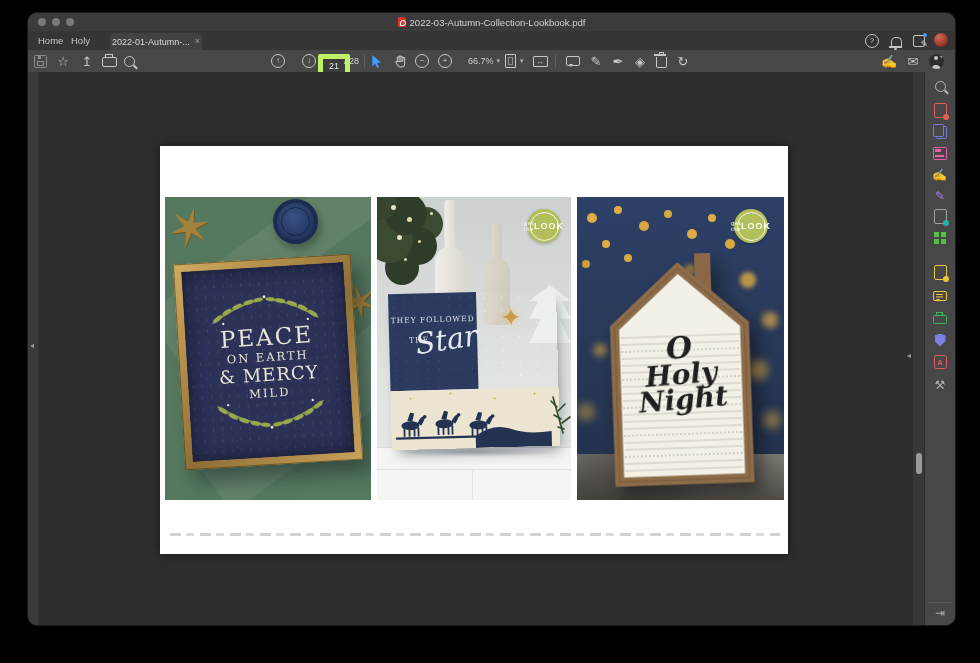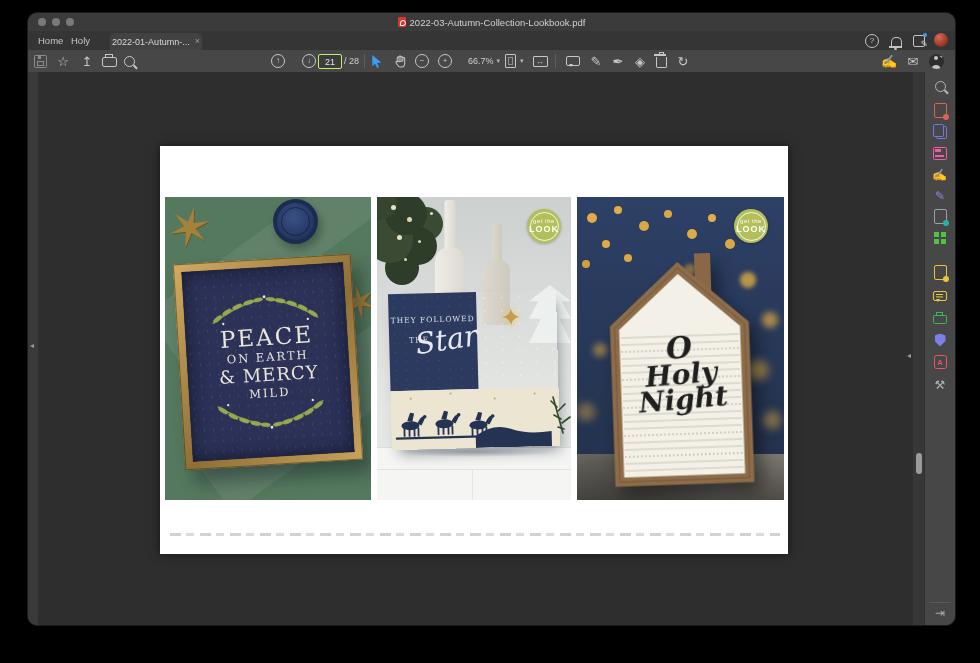--- a/index.html
+++ b/index.html
@@ -28,21 +28,21 @@
   .i-signdoc{width:10px;height:10px;border:1.2px solid currentColor;border-radius:2px;position:relative;}
   .i-signdoc::after{content:"✎";position:absolute;font-size:9px;right:-4px;bottom:-3px;}
   .i-signdoc::before{content:"";position:absolute;width:4px;height:4px;background:#3f9bfa;border-radius:50%;right:-3px;top:-3px;}
   .avatar{position:absolute;top:2px;width:14px;height:14px;border-radius:50%;
     background:radial-gradient(circle at 35% 30%,#d8695a,#8e2f24 72%);}
   
   .toolbar{position:absolute;left:0;top:37px;right:0;height:22px;background:#474747;border-bottom:1px solid #2b2b2b;}
   .tbtn{position:absolute;top:0;width:22px;height:22px;display:flex;align-items:center;justify-content:center;color:#c6c6c6;font-size:13px;}
   .dim{color:#8b8b8b;}
   .tsep{position:absolute;top:4px;width:1px;height:14px;background:#5e5e5e;}
-  .page-box{position:absolute;top:4px;width:22px;height:13px;background:#3c3c3c;border:1px solid #bef264;border-radius:2px;
+  .page-box{position:absolute;top:4px;width:22px;height:13px;background:#3c3c3c;border:5px solid #bef264;border-radius:2px;
     font-size:9px;color:#e2e2e2;display:flex;align-items:center;justify-content:center;text-align:right;}
   .t-text{position:absolute;top:0;height:22px;display:flex;align-items:center;font-size:9px;color:#cdcdcd;gap:3px;}
   .caret{font-size:7px;color:#b5b5b5;}
   .i-save{width:11px;height:11px;border:1.2px solid currentColor;border-radius:1.5px;position:relative;}
   .i-save::before{content:"";position:absolute;top:0;left:3px;width:3.6px;height:3.4px;background:currentColor;}
   .i-save::after{content:"";position:absolute;bottom:.6px;left:2px;width:5px;height:3.4px;border:1px solid currentColor;}
   .i-search{width:9px;height:9px;border:1.4px solid currentColor;border-radius:50%;position:relative;}
   .i-search::after{content:"";position:absolute;width:5px;height:1.6px;background:currentColor;transform:rotate(45deg);right:-4px;bottom:-2px;}
   .i-print{width:13px;height:8px;border:1.2px solid currentColor;border-radius:2px;position:relative;margin-top:2px;}
   .i-print::before{content:"";position:absolute;top:-4px;left:2.6px;width:6px;height:3px;border:1.2px solid currentColor;border-bottom:none;}
@@ -149,21 +149,21 @@
       178px 170px 8px 7px rgba(224,172,69,.6),192px 220px 8px 6px rgba(224,172,69,.5),
       20px 150px 6px 4px rgba(224,172,69,.55),6px 212px 8px 6px rgba(224,172,69,.45),
       60px 120px 5px 3px rgba(224,172,69,.5),150px 252px 7px 5px rgba(224,172,69,.5);}
   .p3-table{position:absolute;left:0;right:0;bottom:0;height:46px;background:linear-gradient(180deg,#7b7871,#4e4b47);}
   .p3-table::before{content:"";position:absolute;inset:0;background:radial-gradient(circle at 20% 30%,rgba(0,0,0,.25),transparent 60%);}
   .house{position:absolute;left:33px;top:55px;width:142px;height:235px;transform:rotate(-2deg);filter:drop-shadow(7px 10px 9px rgba(0,0,0,.45));}
   .house-text{position:absolute;left:14px;right:14px;top:82px;text-align:center;transform:rotate(-3deg);
     font-family:"DejaVu Serif",serif;font-style:italic;font-weight:bold;color:#1f1f1f;line-height:.92;}
   .ht-o{font-size:30px;}.ht-holy{font-size:28px;}.ht-night{font-size:28px;}
   .badge{position:absolute;width:34px;height:34px;border-radius:50%;background:#b2bf5a;box-shadow:0 1px 3px rgba(0,0,0,.25);
-    display:flex;flex-direction:column;align-items:center;justify-content:center;color:#fdfdf4;}
+    display:flex;align-items:center;justify-content:center;color:#fdfdf4;}
   .badge::before{content:"";position:absolute;inset:2.5px;border:1px solid rgba(255,255,255,.85);border-radius:50%;}
   .badge .b-top{font-size:6px;letter-spacing:.5px;}
   .badge .b-bottom{font-size:9px;font-weight:bold;letter-spacing:1px;margin-top:.5px;}
 </style>
 </head>
 <body>
 
 <div class="stage">
   <div class="window">
 

